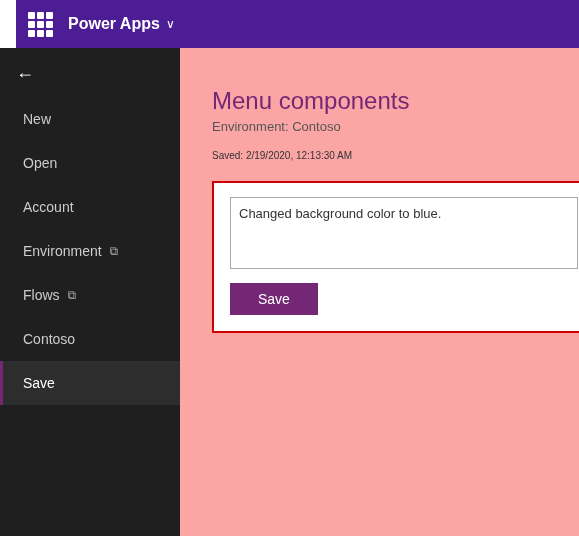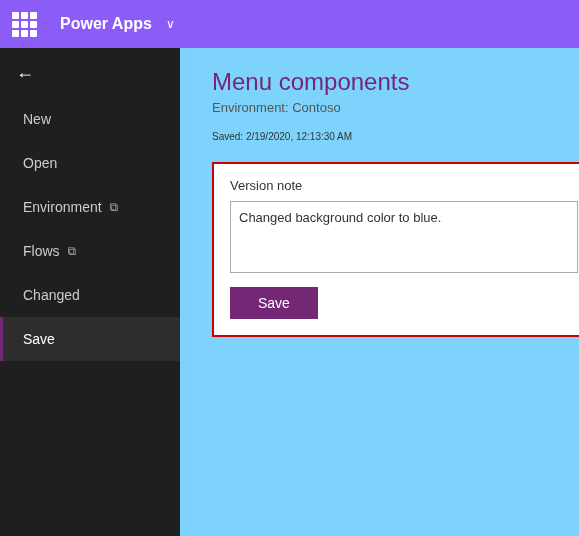--- a/index.html
+++ b/index.html
@@ -7,27 +7,26 @@
       width: 579px;
       height: 536px;
       font-family: 'Segoe UI', Arial, sans-serif;
       display: flex;
       overflow: hidden;
     }
 
     
     .top-bar {
       position: absolute;
-      top: 0; left: 0; right: 0;
+      top: 0; left: 16px; right: 0;
       height: 48px;
-      background: #8b5cf6;
+      background: #4c1d95;
       display: flex;
       align-items: center;
       z-index: 10;
-      gap: 8px;
     }
     .waffle-btn {
       width: 48px;
       height: 48px;
       display: flex;
       align-items: center;
       justify-content: center;
       cursor: pointer;
     }
     .waffle-grid {
@@ -64,22 +63,22 @@
       background: #1f1f1f;
       display: flex;
       flex-direction: column;
     }
     .main-content {
       position: absolute;
       top: 48px;
       left: 180px;
       right: 0;
       bottom: 0;
-      background: #7dd3fc;
-      padding: 20px 32px;
+      background: #fca5a5;
+      padding: 39px 32px;
     }
 
     
     .back-btn {
       display: flex;
       align-items: center;
       padding: 14px 16px;
       color: #fff;
       cursor: pointer;
       font-size: 18px;
@@ -185,39 +184,41 @@
   </div>
 
   <div id="sidebar-items">
       <div class="sidebar-item">
         <span>New</span>
       </div>
       <div class="sidebar-item">
         <span>Open</span>
       </div>
       <div class="sidebar-item">
+        <span>Account</span>
+      </div>
+      <div class="sidebar-item">
         <span>Environment</span>
         <span class="ext-icon">⧉</span>
       </div>
       <div class="sidebar-item">
         <span>Flows</span>
         <span class="ext-icon">⧉</span>
       </div>
       <div class="sidebar-item">
-        <span>Changed</span>
+        <span>Contoso</span>
       </div>
       <div class="sidebar-item active">
         <span>Save</span>
       </div>
     </div>
 </div>
 
 <div class="main-content">
   <div class="page-title">Menu components</div>
   <div class="env-text">Environment: Contoso</div>
   <div class="saved-text">Saved: 2/19/2020, 12:13:30 AM</div>
 
   <div class="version-box">
-    <div class="version-label">Version note</div>
     <textarea class="version-textarea" style="">Changed background color to blue.</textarea>
     <button class="save-btn">Save</button>
   </div>
 </div>
 
 </body></html>

